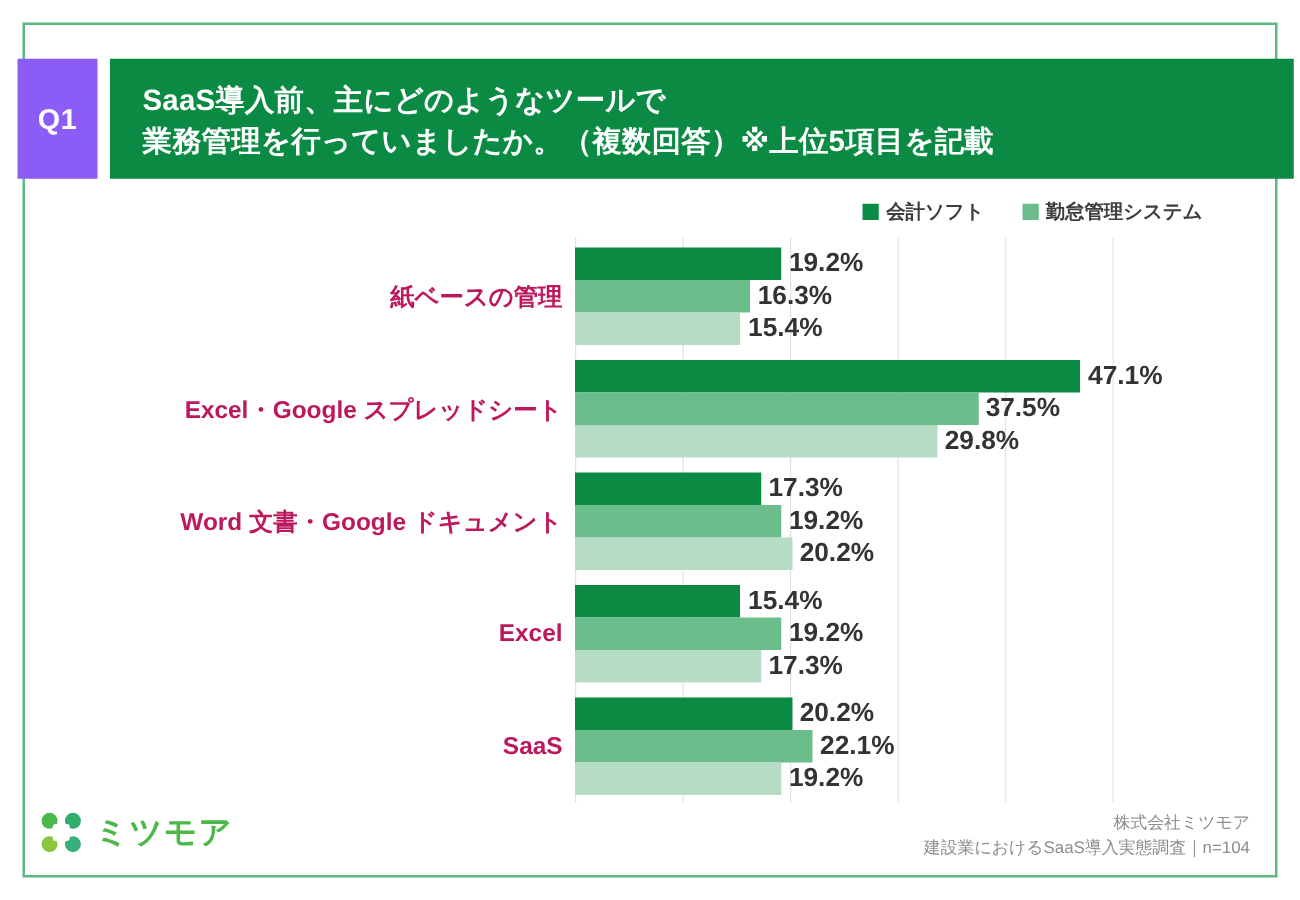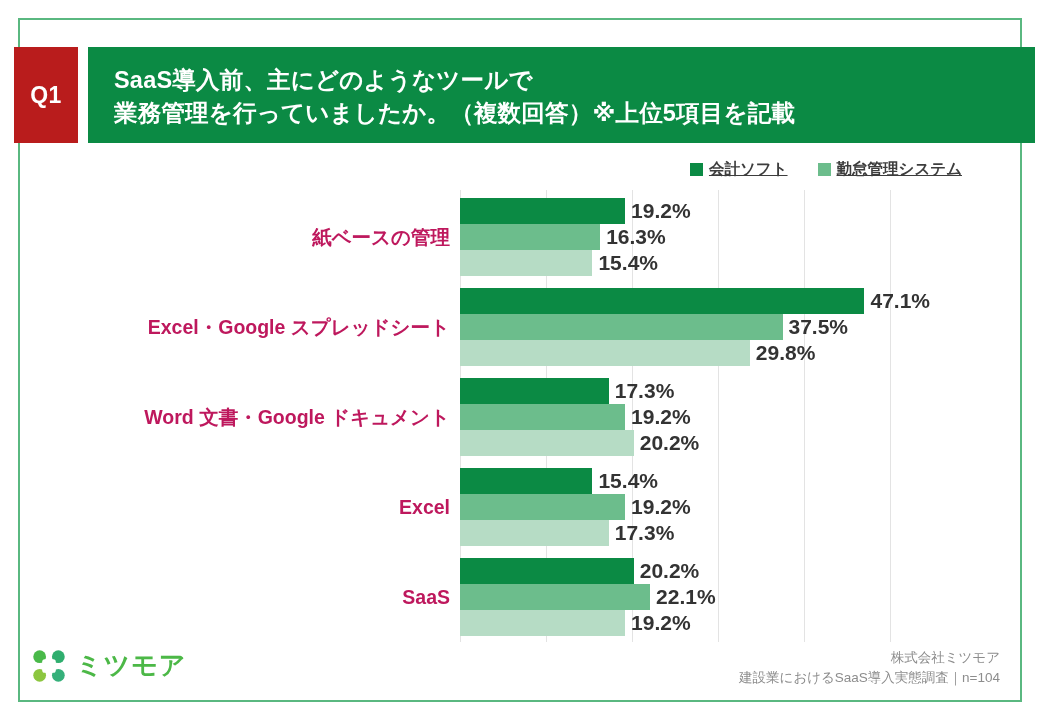--- a/index.html
+++ b/index.html
@@ -27,21 +27,21 @@
     background: #ffffff;
   }
 
   
   #q-badge {
     position: absolute;
     left: 14px;
     top: 47px;
     width: 64px;
     height: 96px;
-    background: #b91c1c;
+    background: #8b5cf6;
     color: #ffffff;
     display: flex;
     align-items: center;
     justify-content: center;
     font-size: 23px;
     font-weight: bold;
     letter-spacing: 0.5px;
   }
   #question-box {
     position: absolute;
@@ -82,21 +82,20 @@
   .legend-swatch {
     width: 13px;
     height: 13px;
     display: inline-block;
   }
   .legend-label {
     font-size: 15.5px;
     font-weight: bold;
     color: #3d3d3d;
     white-space: nowrap;
-    text-decoration: underline;
   }
 
   
   #chart {
     position: absolute;
     left: 0;
     top: 190px;
     width: 1040px;
     height: 455px;
   }

